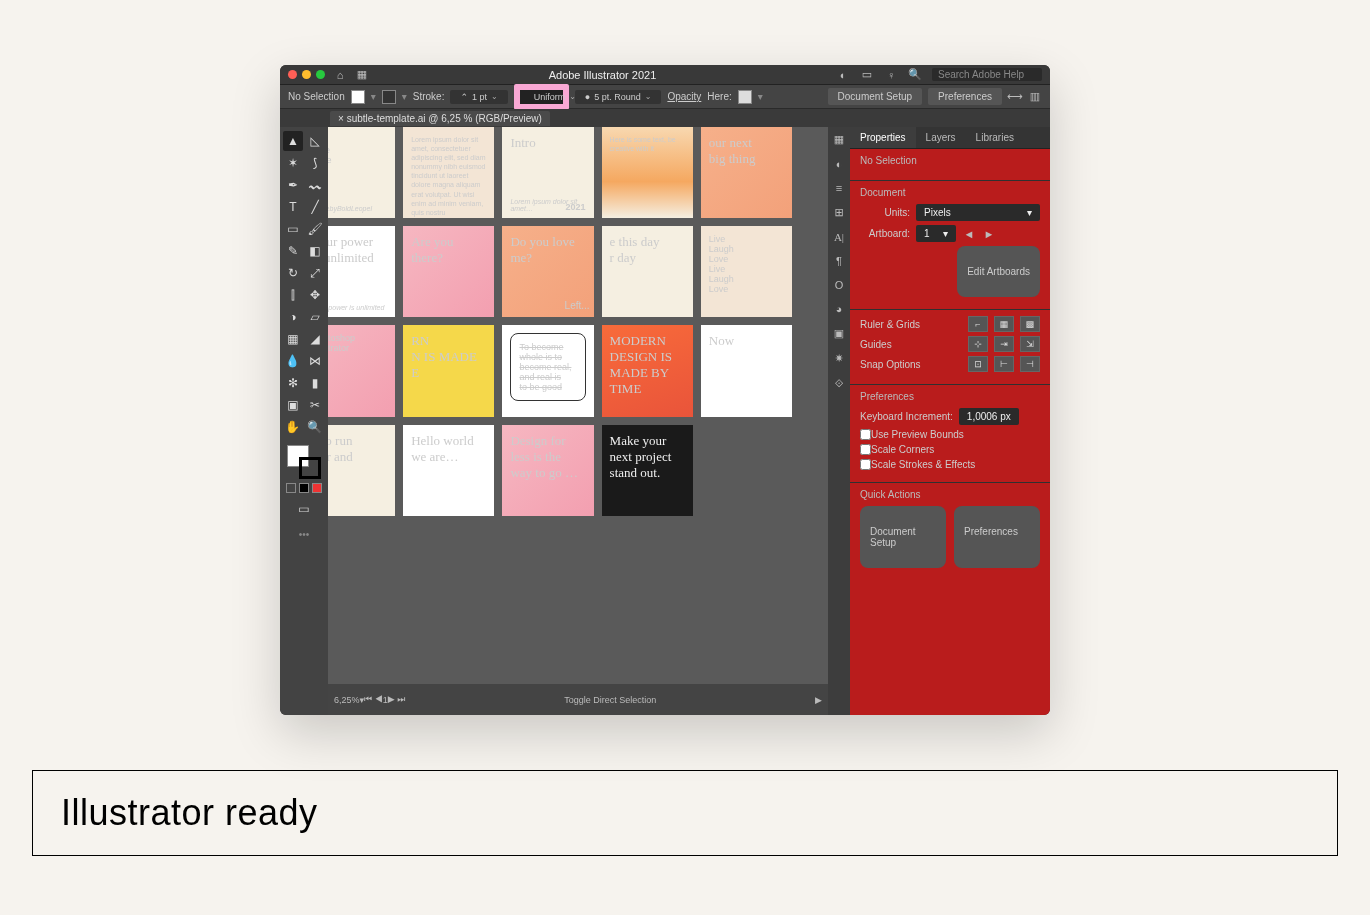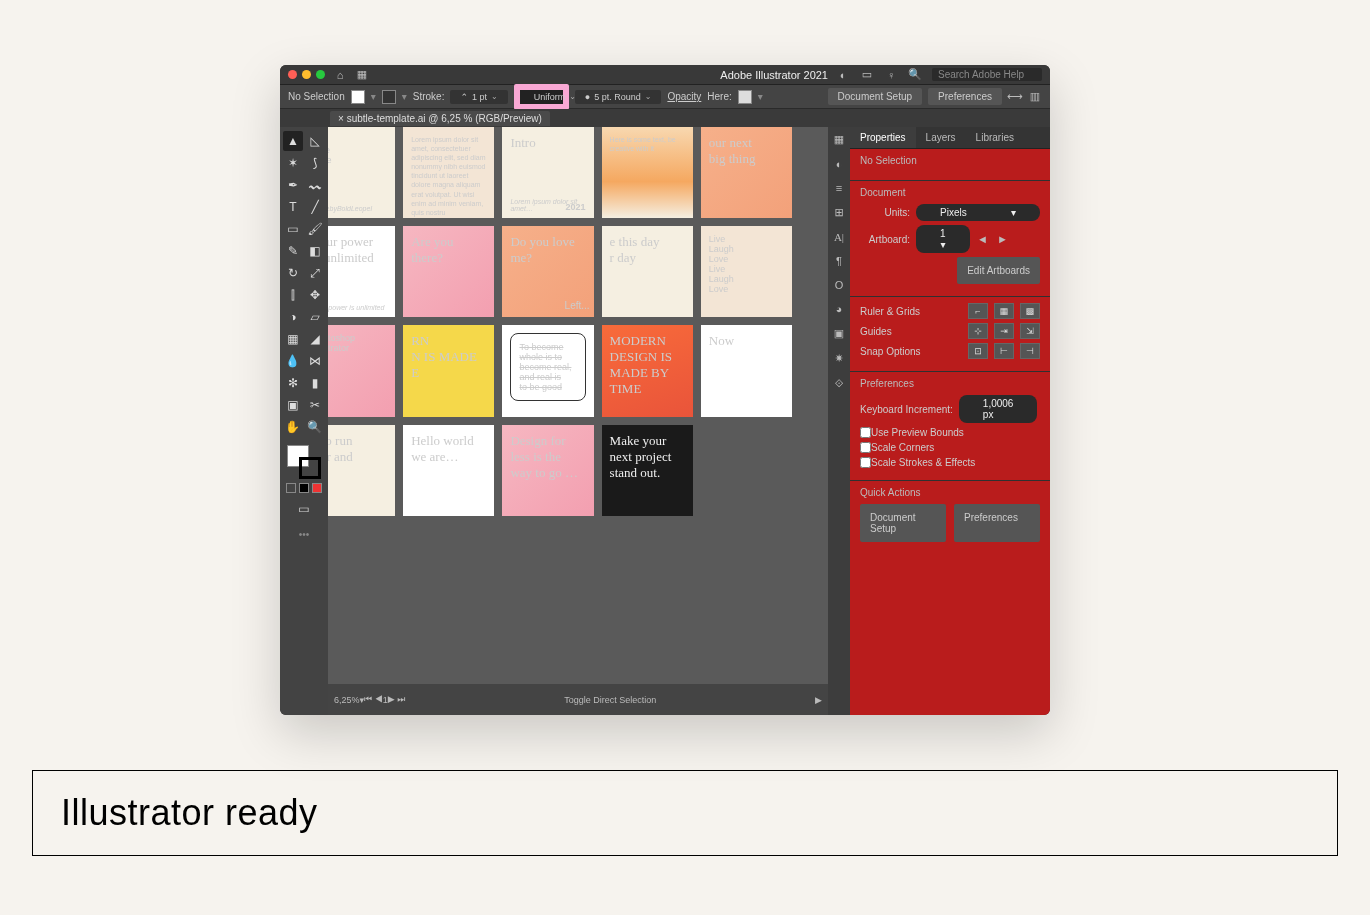--- a/index.html
+++ b/index.html
@@ -10,21 +10,21 @@
 .caption-box span { font-size:36px; font-weight:400; letter-spacing:.5px; }
 
 
 .app { position:absolute; left:280px; top:65px; width:770px; height:650px; background:#3a3a3a; border-radius:6px; overflow:hidden; box-shadow:0 18px 50px rgba(0,0,0,.18); display:flex; flex-direction:column; color:#ccc; font-size:10px; }
 
 
 .menubar { height:20px; background:#393939; display:flex; align-items:center; padding:0 8px; gap:8px; border-bottom:1px solid #222;}
 .traffic { display:flex; gap:5px; }
 .dot { width:9px; height:9px; border-radius:50%; }
 .dot.r{background:#ff5f56}.dot.y{background:#ffbd2e}.dot.g{background:#27c93f}
-.menubar .title { flex:1; text-align:right; color:#eee; font-size:11px;}
+.menubar .title { flex:1; text-align:center; color:#eee; font-size:11px;}
 .menubar .right{display:flex;gap:10px;align-items:center}
 .mini-icon{width:14px;height:14px;display:inline-flex;align-items:center;justify-content:center;color:#bbb;font-size:11px}
 .search-box{background:#2a2a2a;border-radius:2px;padding:1px 6px;color:#888;font-size:10px;width:110px}
 
 
 .controlbar { height:24px; background:#444; display:flex; align-items:center; padding:0 8px; gap:6px; font-size:10px; color:#ccc; border-bottom:1px solid #2a2a2a;}
 .swatch{width:14px;height:14px;border:1px solid #888;background:#fff}
 .swatch.dark{background:#333}
 .drop{background:#333;padding:2px 10px;border-radius:2px;font-size:9px;display:flex;align-items:center;gap:4px}
 .drop::after{content:"⌄";font-size:8px;color:#aaa}
@@ -68,22 +68,22 @@
 .iconstrip{width:22px;background:#3d3d3d;display:flex;flex-direction:column;align-items:center;gap:12px;padding-top:6px;color:#bbb;font-size:11px}
 
 
 .props{width:200px;background:#b91c1c;display:flex;flex-direction:column;font-size:10px}
 .ptabs{display:flex;background:#343434;border-bottom:1px solid #222}
 .ptab{padding:5px 10px;color:#bbb;font-size:10px}
 .ptab.active{background:#3d3d3d;color:#fff}
 .psection{padding:6px 10px 8px;border-bottom:1px solid #303030}
 .plabel{color:#bbb;margin-bottom:6px;font-size:10px}
 .prow{display:flex;align-items:center;gap:6px;margin-bottom:4px}
-.pfield{background:#2a2a2a;padding:3px 24px;border-radius:8px;color:#eee;font-size:10px;flex:1}
-.pbtn{background:#555;padding:8px 10px;border-radius:2px;font-size:10px;cursor:pointer}
+.pfield{background:#2a2a2a;padding:3px 8px;border-radius:2px;color:#eee;font-size:10px;flex:1}
+.pbtn{background:#555;padding:20px 10px;border-radius:8px;font-size:10px;cursor:pointer}
 .iconbtn{width:20px;height:16px;background:#555;border:1px solid #666;display:inline-flex;align-items:center;justify-content:center;font-size:9px;color:#ddd}
 .check{display:flex;align-items:center;font-size:10px;color:#ccc;margin-bottom:4px}
 .check input{width:11px;height:11px}
 .qrow{display:flex;gap:8px}
 </style>
 </head>
 <body>
 
 <div class="app">
 

